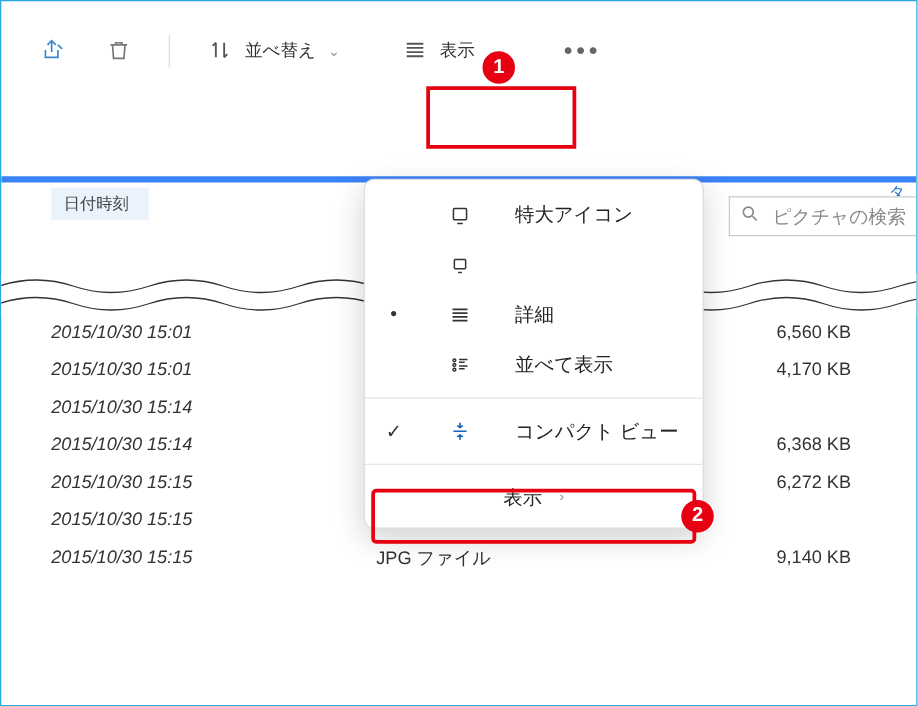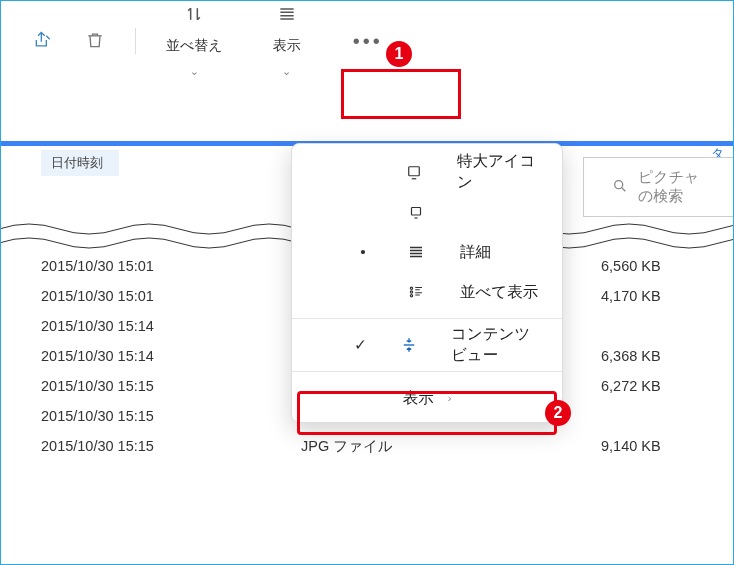--- a/index.html
+++ b/index.html
@@ -25,21 +25,20 @@
     .tb-btn {
       display: inline-flex;
       align-items: center;
       justify-content: center;
       height: 44px;
       min-width: 44px;
       padding: 0 8px;
       cursor: pointer;
       color: #666;
       border-radius: 4px;
-      flex-direction: column;
     }
     .tb-btn.labeled { padding: 0 12px; gap: 10px; color: #333; }
     .tb-btn svg { width: 20px; height: 20px; }
     .divider { width: 1px; height: 26px; background: #ddd; margin: 0 10px; }
     .chev { font-size: 11px; color: #888; }
     .redbox1 {
       position: absolute;
       border: 3px solid #e60012;
       pointer-events: none;
     }
@@ -70,30 +69,30 @@
       font-size: 13px;
     }
     .rows { }
     .row {
       display: flex;
       height: 30px;
       align-items: center;
       font-size: 14.5px;
       color: #333;
     }
-    .row .c-date { width: 300px; padding-left: 40px; }
+    .row .c-date { width: 300px; padding-left: 40px; font-style: italic; }
     .row .c-type { width: 280px; padding-left: 0; }
-    .row .c-size { width: 120px; text-align: left; padding-left: 20px;}
+    .row .c-size { width: 120px; text-align: center; padding-left: 20px;}
     .searchbox {
       position: absolute;
       top: 156px; right: 0;
-      height: 60px;
+      height: 32px;
       border: 1px solid #ccc;
       display: flex; align-items: center;
-      padding: 0 28px; gap: 10px;
+      padding: 0 8px; gap: 10px;
       background:#fff;
       color:#888;
       font-size: 15px;
       width: 150px;
       border-right: none;
     }
     .menu {
       position: absolute;
       top: 142px; left: 290px;
       width: 272px;
@@ -106,21 +105,20 @@
     }
     .menu-item {
       display: flex;
       align-items: center;
       height: 40px;
       padding: 0 18px 0 14px;
       gap: 33px;
       font-size: 15.5px;
       color: #222;
       cursor: pointer;
-      margin-left: 48px;
     }
     .menu-item .mk { width: 18px; display:flex; justify-content:center; color:#333;}
     .menu-item .ic { width: 22px; display:flex; justify-content:center; color:#444;}
     .menu-item .ic svg { width:18px; height:18px; }
     .menu-sep { height:1px; background:#e5e5e5; margin: 6px 0;}
     .menu-footer {
       display:flex; align-items:center; justify-content:center;
       gap: 14px; height: 40px; font-size:15.5px;
     }
     .wavyclip {
@@ -302,21 +300,21 @@
   <div class="menu-sep"></div>
   <div class="menu-item">
     <span class="mk">✓</span>
     <span class="ic">
         <svg viewBox="0 0 24 24" fill="none" stroke="#1565c0" stroke-width="1.8">
           <path d="M12 3v5M9 6l3 2 3-2"></path>
           <path d="M12 21v-5M9 18l3-2 3 2"></path>
           <path d="M5 12h14"></path>
         </svg>
       </span>
-    <span>コンテンツ ビュー</span>
+    <span>コンパクト ビュー</span>
   </div>
   <div class="menu-sep"></div>
   <div class="menu-footer">
     <span>表示</span>
     <span class="chev">›</span>
   </div>
 </div>
 
 <div class="redbox-menu" style="top:390px; left:296px; width:260px; height:44px; z-index:6;"></div>
 <div class="badge" style="top:399px; left:544px; z-index:7;">2</div>

